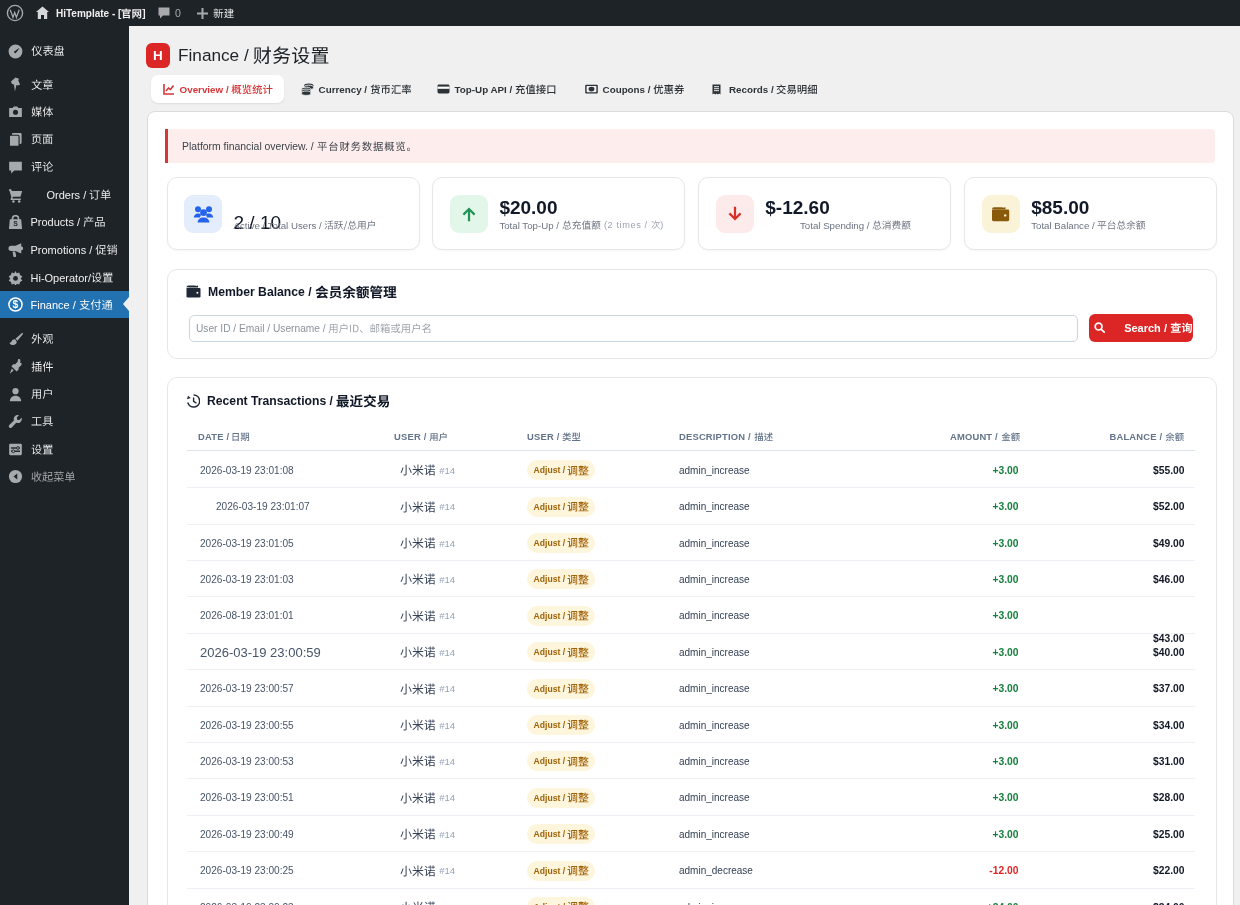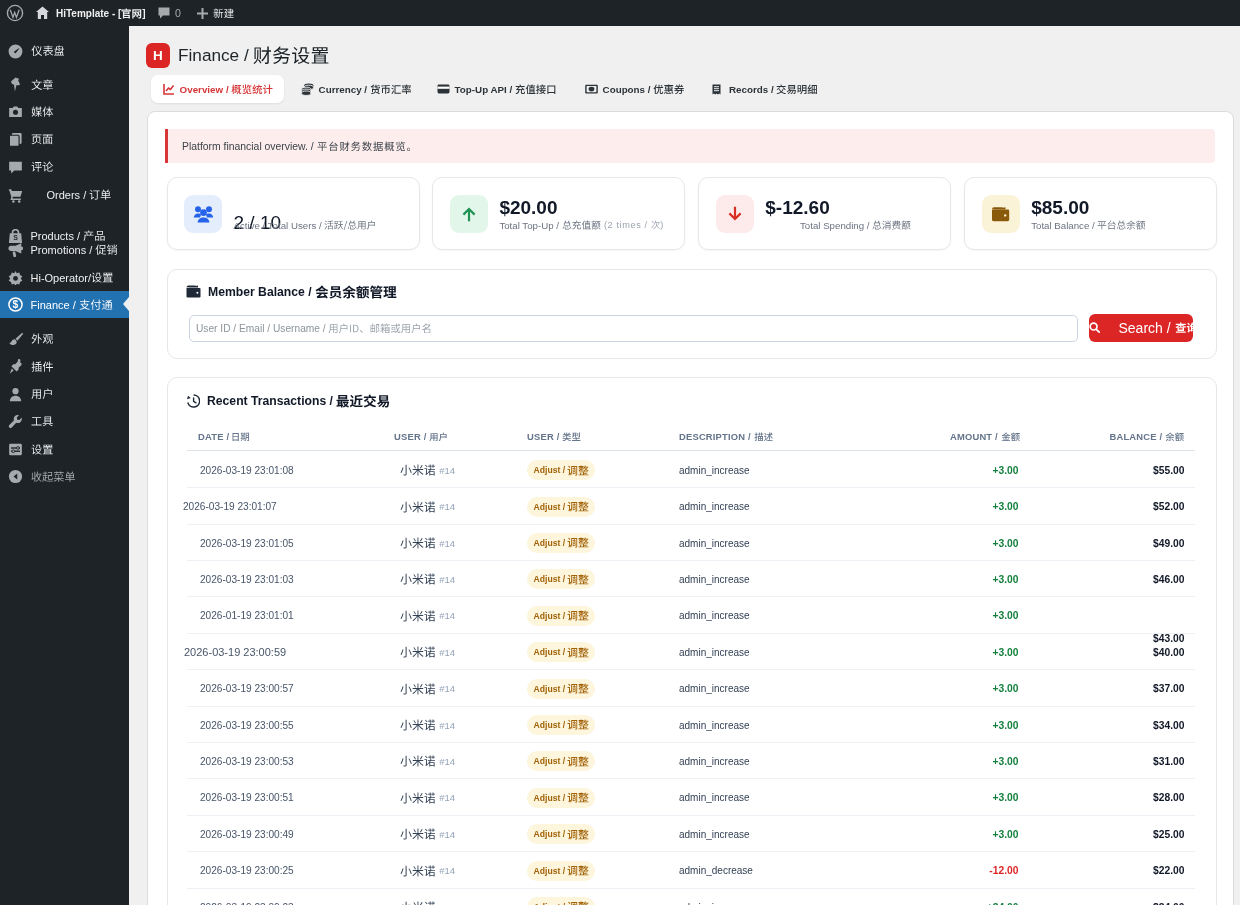--- a/index.html
+++ b/index.html
@@ -117,21 +117,21 @@
         <circle cx="9.7" cy="11.7" r="1.1" fill="#a7aaad"></circle>
       </svg>
     </div>
     <div class="fx" style="margin-left:24px;color:#f0f0f1;font-size:11px">
       <span class="txt">Orders / </span>
       <svg width="22.3" height="11.2" style="display:block;" fill="#f0f0f1">
         <use href="#s-m5"></use>
       </svg>
     </div>
   </div>
-<div class="abs fx" style="left:0;top:223px;width:133px;height:26px">
+<div class="abs fx" style="left:0;top:209px;width:133px;height:26px">
     <div style="margin-left:7.5px;width:15px;display:flex;justify-content:center">
       <svg width="15" height="15" viewBox="0 0 13 13" style="display:block">
         <path d="M3.2 3.6 v-0.4 a3.3 3.3 0 0 1 6.6 0 v0.4 h1.6 l0.8 8.6 h-11.4 l0.8-8.6 z M4.6 3.6 h3.8 v-0.4 a1.9 1.9 0 0 0-3.8 0 z" fill="#a7aaad"></path>
         <text x="6.5" y="9.8" font-family="Liberation Sans" font-size="6" font-weight="bold" fill="#1d2327" text-anchor="middle">S</text>
       </svg>
     </div>
     <div class="fx" style="margin-left:8px;color:#f0f0f1;font-size:11px">
       <span class="txt">Products / </span>
       <svg width="22.2" height="11.4" style="display:block;" fill="#f0f0f1">
         <use href="#s-m6"></use>
@@ -423,21 +423,21 @@
     <svg width="102.9" height="10.7" style="display:block;" fill="#9aa1aa">
       <use href="#s-ph"></use>
     </svg>
   </div>
 <div class="abs fx" style="left:1088.5px;top:313.7px;width:104px;height:28px;background:#dc2626;border-radius:6px">
     <div style="width:14px"></div>
     <svg width="11" height="11" viewBox="0 0 11 11" style="display:block;">
       <circle cx="4.6" cy="4.6" r="3.4" fill="none" stroke="#fff" stroke-width="1.7"></circle>
       <path d="M7.3 7.3 L10.2 10.2" stroke="#fff" stroke-width="1.7" stroke-linecap="round"></path>
     </svg>
-    <span class="txt" style="margin-left:19px;color:#fff;font-size:14px;font-weight:400">Search / </span>
+    <span class="txt" style="margin-left:19px;color:#fff;font-size:11px;font-weight:700">Search / </span>
     <svg width="22.5" height="11.5" style="display:block;" fill="#fff">
       <use href="#s-sbtn"></use>
     </svg>
   </div>
 <div class="abs" style="left:166.5px;top:377px;width:1050px;height:560px;background:#fff;border:1px solid #e5e7eb;border-radius:10px"></div>
 <div class="abs fx" style="left:186px;top:392px;height:17px">
     <svg width="14" height="14" viewBox="0 0 14 14" style="display:block;">
       <path d="M7.6 1 a6 6 0 1 1-5.8 7.5" fill="none" stroke="#1f2937" stroke-width="1.5"></path>
       <path d="M1 5.2 l1-3.4 2.8 2.2z" fill="#1f2937"></path>
       <path d="M7.6 4 v3.4 l2.4 1.4" stroke="#1f2937" stroke-width="1.4" fill="none" stroke-linecap="round"></path>
@@ -502,21 +502,21 @@
 <div class="abs fx" style="left:679px;top:457.2px;height:26px;font-size:10px;color:#334155">
     <span class="txt">admin_increase</span>
   </div>
 <div class="abs fx" style="right:221.5px;top:457.2px;height:26px;font-size:10.3px;font-weight:700;color:#15803d">
     <span class="txt">+3.00</span>
   </div>
 <div class="abs fx" style="right:55.5px;top:457.2px;height:26px;font-size:10.3px;font-weight:600;color:#111827">
     <span class="txt">$55.00</span>
   </div>
 <div class="abs" style="left:187px;top:487.1px;width:1007.5px;height:1px;background:#edf0f4"></div>
-<div class="abs fx" style="left:183px;top:493.59999999999997px;height:26px;font-size:10.1px;color:#475569">
+<div class="abs fx" style="left:216px;top:493.59999999999997px;height:26px;font-size:10.1px;color:#475569">
     <span class="txt">2026-03-19 23:01:07</span>
   </div>
 <div class="abs fx" style="left:399.5px;top:493.59999999999997px;height:26px">
     <svg width="35.8" height="12.0" style="display:block;" fill="#334155">
       <use href="#s-uname"></use>
     </svg>
     <span class="txt" style="margin-left:4px;font-size:9.5px;color:#94a3b8">#14</span>
   </div>
 <div class="abs fx" style="left:526.5px;top:496.59999999999997px;width:68px;height:20px;background:#fdf5dc;border-radius:10px;justify-content:center;padding-left:2px">
     <span class="txt" style="font-size:8.6px;font-weight:700;color:#a16207">Adjust / </span>
@@ -578,21 +578,21 @@
     <span class="txt">admin_increase</span>
   </div>
 <div class="abs fx" style="right:221.5px;top:566.4px;height:26px;font-size:10.3px;font-weight:700;color:#15803d">
     <span class="txt">+3.00</span>
   </div>
 <div class="abs fx" style="right:55.5px;top:566.4px;height:26px;font-size:10.3px;font-weight:600;color:#111827">
     <span class="txt">$46.00</span>
   </div>
 <div class="abs" style="left:187px;top:596.3px;width:1007.5px;height:1px;background:#edf0f4"></div>
 <div class="abs fx" style="left:200px;top:602.8px;height:26px;font-size:10.1px;color:#475569">
-    <span class="txt">2026-01-19 23:01:01</span>
+    <span class="txt">2026-08-19 23:01:01</span>
   </div>
 <div class="abs fx" style="left:399.5px;top:602.8px;height:26px">
     <svg width="35.8" height="12.0" style="display:block;" fill="#334155">
       <use href="#s-uname"></use>
     </svg>
     <span class="txt" style="margin-left:4px;font-size:9.5px;color:#94a3b8">#14</span>
   </div>
 <div class="abs fx" style="left:526.5px;top:605.8px;width:68px;height:20px;background:#fdf5dc;border-radius:10px;justify-content:center;padding-left:2px">
     <span class="txt" style="font-size:8.6px;font-weight:700;color:#a16207">Adjust / </span>
     <svg width="22.0" height="11.1" style="display:block;" fill="#a16207">
@@ -602,21 +602,21 @@
 <div class="abs fx" style="left:679px;top:602.8px;height:26px;font-size:10px;color:#334155">
     <span class="txt">admin_increase</span>
   </div>
 <div class="abs fx" style="right:221.5px;top:602.8px;height:26px;font-size:10.3px;font-weight:700;color:#15803d">
     <span class="txt">+3.00</span>
   </div>
 <div class="abs fx" style="right:55.5px;top:625px;height:26px;font-size:10.3px;font-weight:600;color:#111827">
     <span class="txt">$43.00</span>
   </div>
 <div class="abs" style="left:187px;top:632.7px;width:1007.5px;height:1px;background:#edf0f4"></div>
-<div class="abs fx" style="left:184px;top:639.2px;height:26px;font-size:11px;color:#475569">
+<div class="abs fx" style="left:200px;top:639.2px;height:26px;font-size:13px;color:#475569">
     <span class="txt">2026-03-19 23:00:59</span>
   </div>
 <div class="abs fx" style="left:399.5px;top:639.2px;height:26px">
     <svg width="35.8" height="12.0" style="display:block;" fill="#334155">
       <use href="#s-uname"></use>
     </svg>
     <span class="txt" style="margin-left:4px;font-size:9.5px;color:#94a3b8">#14</span>
   </div>
 <div class="abs fx" style="left:526.5px;top:642.2px;width:68px;height:20px;background:#fdf5dc;border-radius:10px;justify-content:center;padding-left:2px">
     <span class="txt" style="font-size:8.6px;font-weight:700;color:#a16207">Adjust / </span>

